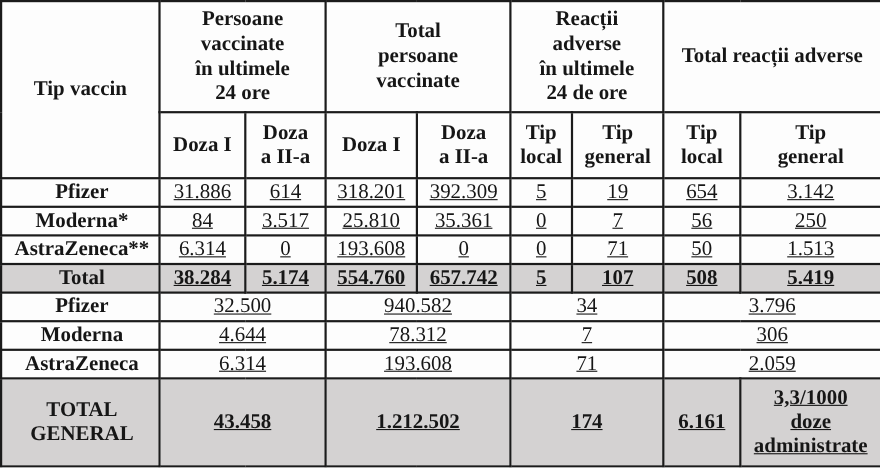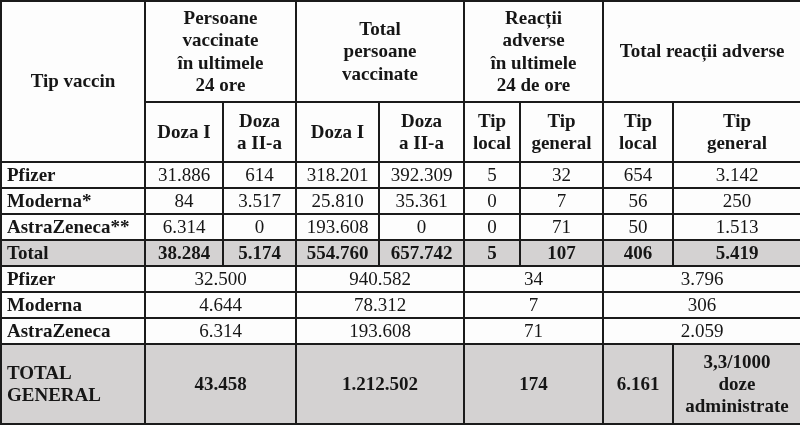--- a/index.html
+++ b/index.html
@@ -28,26 +28,26 @@
     line-height: 1.16;
     padding: 1px 2px;
     overflow: hidden;
   }
   thead th { font-weight: bold; }
   tr.h-groups { height: 101px; }
   tr.h-subs   { height: 60px; }
   tbody tr    { height: 26px; }
   tr.grand    { height: 80px; }
   td.rowlabel {
-    text-align: left;
+    text-align: center;
     padding-left: 5px;
     font-weight: bold;
   }
   tr.hl td { background: #d4d2d2; font-weight: bold; }
-  td.num { font-weight: normal; }
+  td.num { font-weight: normal; text-decoration: underline; }
   tr.hl td.num { font-weight: bold; }
 </style>
 </head>
 <body>
 
 <div class="page">
   <table class="report">
     <colgroup>
       <col style="width:144px">
         <col style="width:78px">
@@ -93,21 +93,21 @@
       </tr>
     </thead>
     <tbody>
       <tr>
         <td class="rowlabel">Pfizer</td>
         <td class="num">31.886</td>
         <td class="num">614</td>
         <td class="num">318.201</td>
         <td class="num">392.309</td>
         <td class="num">5</td>
-        <td class="num">32</td>
+        <td class="num">19</td>
         <td class="num">654</td>
         <td class="num">3.142</td>
       </tr>
       <tr>
         <td class="rowlabel">Moderna*</td>
         <td class="num">84</td>
         <td class="num">3.517</td>
         <td class="num">25.810</td>
         <td class="num">35.361</td>
         <td class="num">0</td>
@@ -127,21 +127,21 @@
         <td class="num">1.513</td>
       </tr>
       <tr class="hl">
         <td class="rowlabel">Total</td>
         <td class="num">38.284</td>
         <td class="num">5.174</td>
         <td class="num">554.760</td>
         <td class="num">657.742</td>
         <td class="num">5</td>
         <td class="num">107</td>
-        <td class="num">406</td>
+        <td class="num">508</td>
         <td class="num">5.419</td>
       </tr>
       <tr>
         <td class="rowlabel">Pfizer</td>
         <td class="num" colspan="2">32.500</td>
         <td class="num" colspan="2">940.582</td>
         <td class="num" colspan="2">34</td>
         <td class="num" colspan="2">3.796</td>
       </tr>
       <tr>

